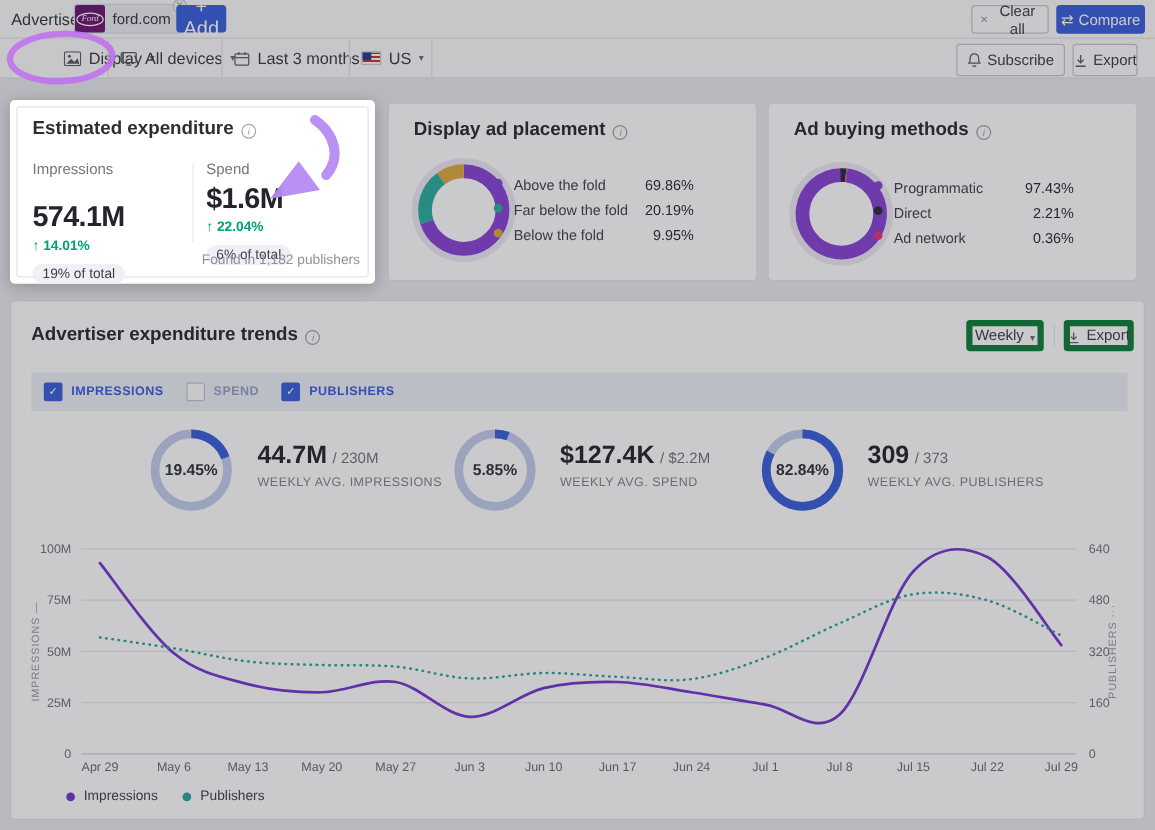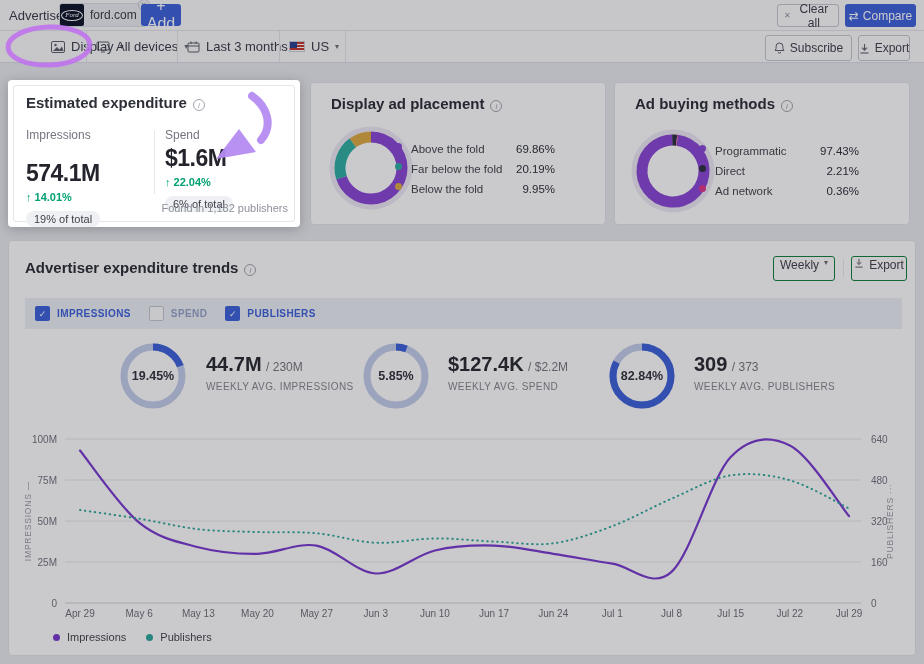--- a/index.html
+++ b/index.html
@@ -3,21 +3,21 @@
 <meta charset="utf-8">
 <style>
   html,body{margin:0;padding:0;background:#e9ebef;}
   *{box-sizing:border-box;font-family:"Liberation Sans","DejaVu Sans",sans-serif;}
   #page{position:relative;width:924px;height:664px;background:#e9ebef;overflow:hidden;}
   .abs{position:absolute;}
   
   #topbar{position:absolute;left:0;top:0;width:924px;height:30px;background:#fbfbfd;}
   .adv-label{position:absolute;left:9px;top:8px;font-size:13px;color:#3a3c46;}
   .chip{position:absolute;left:59px;top:3px;height:24px;background:#eceef2;border:1px solid #dcdee4;border-radius:3px;display:flex;align-items:center;padding-right:8px;}
-  .ford-logo{width:24px;height:22px;background:#0f172a;border-radius:2px;display:flex;align-items:center;justify-content:center;margin-right:6px;}
+  .ford-logo{width:24px;height:22px;background:#701a75;border-radius:2px;display:flex;align-items:center;justify-content:center;margin-right:6px;}
   .ford-oval{border:1px solid #fff;border-radius:50%;padding:0 3px;color:#fff;font-size:7px;font-style:italic;font-family:"Liberation Serif","DejaVu Serif",serif;line-height:9px;}
   .chip-text{font-size:12px;color:#3a3c46;}
   .chip-close{position:absolute;right:-5px;top:-5px;width:12px;height:12px;border-radius:50%;background:#f1f2f5;border:1px solid #c7cad2;color:#8b8e98;font-size:7px;line-height:10px;text-align:center;}
   .btn-blue{background:#3e63dd;color:#fff;border:none;border-radius:3px;font-size:16px;display:flex;align-items:center;justify-content:center;gap:4px;}
   .btn-ghost{background:#fdfdfe;color:#41434d;border:1px solid #c5c8d1;border-radius:3px;font-size:12px;display:flex;align-items:center;justify-content:center;gap:5px;}
   
   #toolbar{position:absolute;left:0;top:30px;width:924px;height:33px;background:#fbfbfd;border-top:1px solid #e3e5ea;border-bottom:1px solid #dcdee4;}
   .tb-item{position:absolute;top:0;height:100%;display:flex;align-items:center;gap:6px;font-size:13px;color:#3c3e49;}
   .tb-sep{position:absolute;top:0;width:1px;height:100%;background:#e4e6ea;}
   .caret{font-size:8px;color:#6e7079;}
@@ -37,21 +37,21 @@
   .vdiv{position:absolute;width:1px;background:#e8e9ed;}
   .found-note{position:absolute;right:12px;top:122px;font-size:11px;color:#8f919b;}
   
   .dlegend{position:absolute;display:flex;flex-direction:column;gap:7px;}
   .dlegend-row{display:flex;height:13px;}
   .dot{width:7px;height:7px;border-radius:50%;margin-right:9px;flex:none;}
   .dlegend-label{flex:1;font-size:11.5px;color:#45474f;}
   .dlegend-val{font-size:11.5px;color:#2e3039;}
   
   #card-trends{left:8px;top:240px;width:908px;height:416px;}
-  .small-btn{border:1px solid #15803d;background:#fff;border-radius:3px;font-size:12px;color:#41434d;display:flex;align-items:flex-start;justify-content:center;gap:5px;}
+  .small-btn{border:5px solid #15803d;background:#fff;border-radius:3px;font-size:12px;color:#41434d;display:flex;align-items:flex-end;justify-content:center;gap:5px;}
   .cb-band{position:absolute;left:16px;top:57px;width:877px;height:31px;background:#eef0f6;display:flex;align-items:center;padding-left:10px;gap:18px;}
   .cb-item{display:flex;align-items:center;gap:7px;}
   .cb-box{width:15px;height:15px;border-radius:2px;display:flex;align-items:center;justify-content:center;font-size:9px;color:#fff;}
   .cb-box.on{background:#3e63dd;}
   .cb-box.off{background:#fdfdfe;border:1px solid #c4c8d4;}
   .cb-box.off span{visibility:hidden;}
   .cb-label{font-size:10px;font-weight:700;letter-spacing:0.4px;}
   .cb-label.on{color:#3e63dd;}
   .cb-label.off{color:#96a2c8;}
   .gauge-wrap{position:absolute;width:70px;height:70px;}

